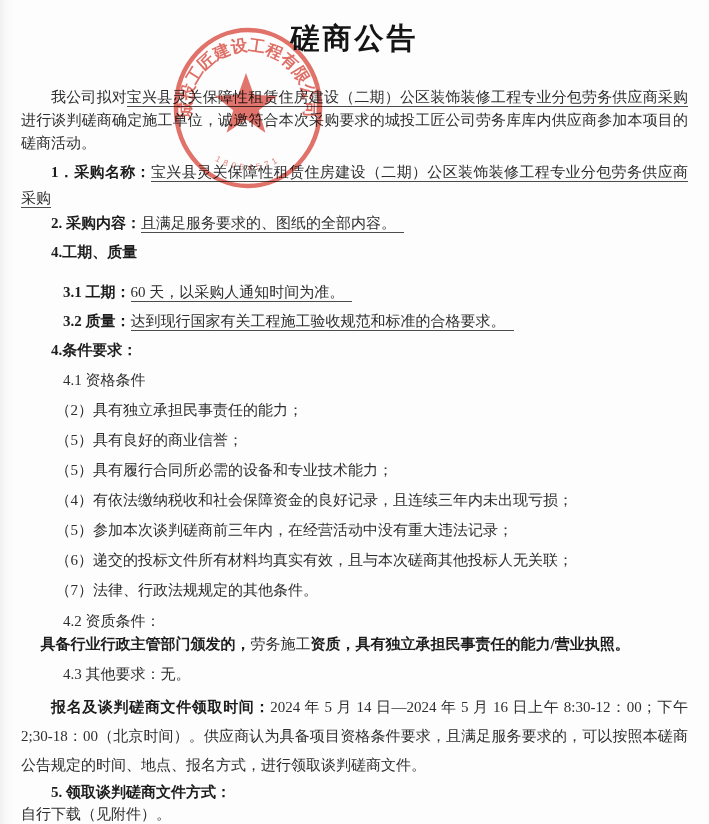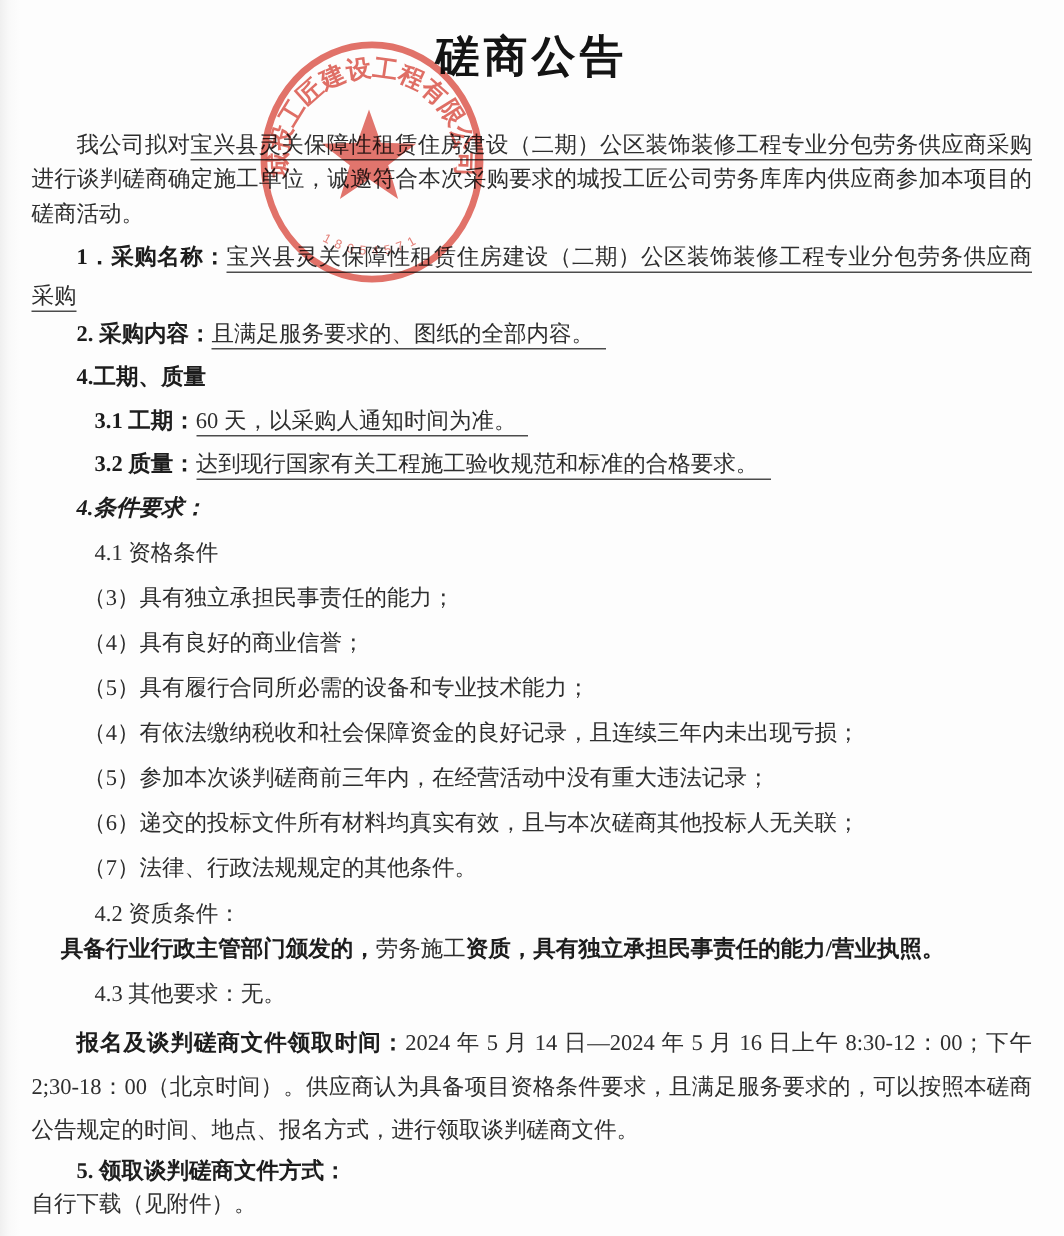--- a/index.html
+++ b/index.html
@@ -21,23 +21,23 @@
   }
   p{margin:0;font-size:15px;text-align:justify;}
   .indent{text-indent:2em;}
   b,.b{font-weight:bold;color:#1d1d1d;}
   .u{border-bottom:1px solid #4c4c4c;padding-bottom:1px;}
   .pad-u{border-bottom:1px solid #4c4c4c;padding-bottom:1px;padding-right:8px;}
   .intro{margin-top:30px;line-height:23px;}
   .s1{margin-top:4px;line-height:26px;}
   .s2{margin-top:0;line-height:24px;}
   .s3{margin-top:5px;line-height:24px;}
-  .s31{margin-top:5px;line-height:24px;text-indent:2.8em;}
+  .s31{margin-top:16px;line-height:24px;text-indent:2.8em;}
   .s32{margin-top:5px;line-height:24px;text-indent:2.8em;font-family:Liberation Serif, serif;}
-  .s4{margin-top:5px;line-height:24px;font-style:italic;}
+  .s4{margin-top:5px;line-height:24px;}
   .s41{margin-top:8px;line-height:20px;text-indent:2.8em;}
   .qitem{margin-top:10px;line-height:20px;text-indent:2.3em;}
   .s42{margin-top:11px;line-height:20px;text-indent:2.8em;}
   .s42line{margin-top:2px;line-height:22px;text-indent:1.3em;}
   .s43{margin-top:9px;line-height:20px;text-indent:2.8em;}
   .p5{margin-top:9px;line-height:29px;}
   .s5{margin-top:1px;line-height:22px;}
   .lastline{margin-top:0;line-height:22px;}
 
   .stamp{
@@ -62,22 +62,22 @@
   <p class="s3 indent"><b>4.工期、质量</b></p>
 
   <p class="s31"><b>3.1 工期：</b><span class="pad-u">60 天，以采购人通知时间为准。</span></p>
 
   <p class="s32"><b>3.2 质量：</b><span class="pad-u">达到现行国家有关工程施工验收规范和标准的合格要求。</span></p>
 
   <p class="s4 indent"><b>4.条件要求：</b></p>
 
   <p class="s41">4.1 资格条件</p>
 
-  <p class="qitem">（3）具有独立承担民事责任的能力；</p>
-  <p class="qitem">（4）具有良好的商业信誉；</p>
+  <p class="qitem">（2）具有独立承担民事责任的能力；</p>
+  <p class="qitem">（5）具有良好的商业信誉；</p>
   <p class="qitem">（5）具有履行合同所必需的设备和专业技术能力；</p>
   <p class="qitem">（4）有依法缴纳税收和社会保障资金的良好记录，且连续三年内未出现亏损；</p>
   <p class="qitem">（5）参加本次谈判磋商前三年内，在经营活动中没有重大违法记录；</p>
   <p class="qitem">（6）递交的投标文件所有材料均真实有效，且与本次磋商其他投标人无关联；</p>
   <p class="qitem">（7）法律、行政法规规定的其他条件。</p>
 
   <p class="s42">4.2 资质条件：</p>
 
   <p class="s42line"><b>具备行业行政主管部门颁发的，</b><span>劳务施工</span><b>资质，具有独立承担民事责任的能力/营业执照。</b></p>
 

